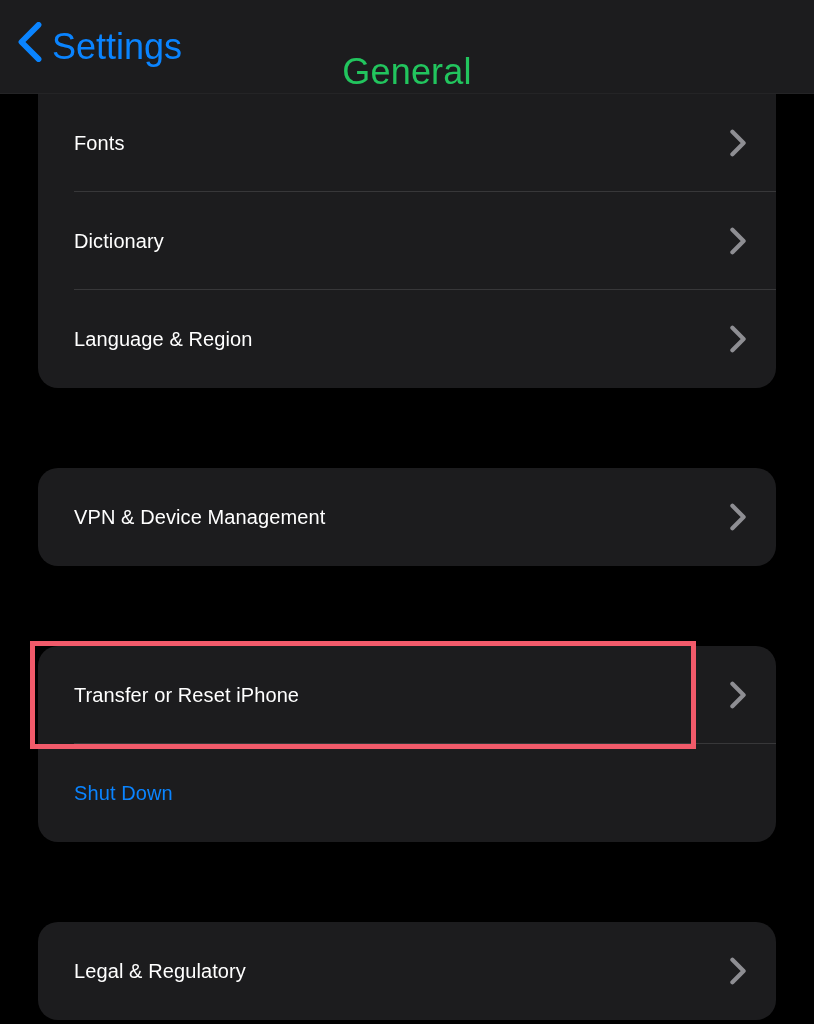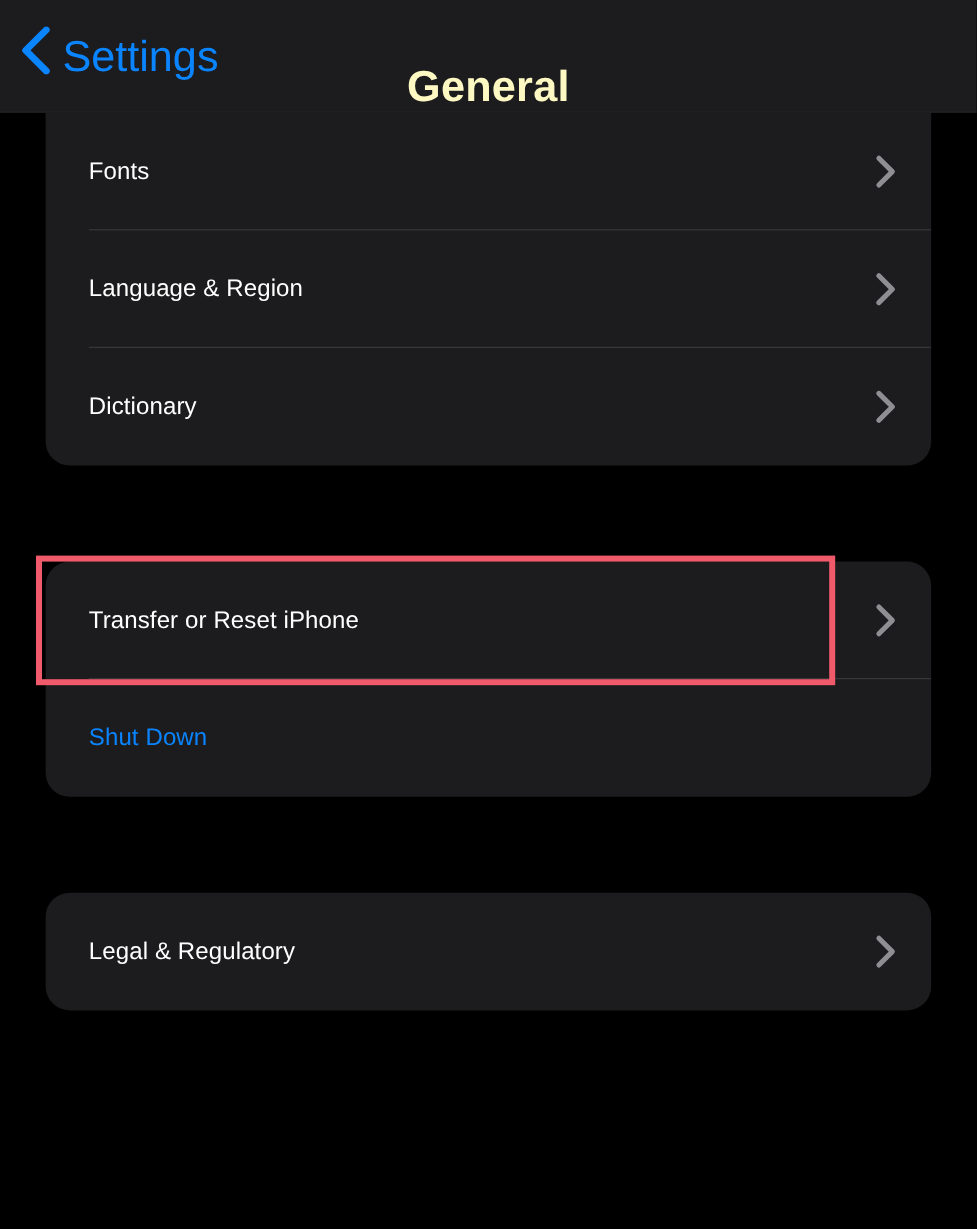--- a/index.html
+++ b/index.html
@@ -34,23 +34,23 @@
       gap: 6px;
       color: #0a84ff;
       font-size: 36px;
       font-weight: 400;
     }
     .back svg {
       width: 32px;
       height: 40px;
     }
     .title {
-      color: #fef9c3;
+      color: #22c55e;
       font-size: 36px;
-      font-weight: 700;
+      font-weight: 400;
       letter-spacing: 0.2px;
     }
     .content {
       padding: 0 38px 38px 38px;
     }
     .group {
       background: #1c1c1e;
       border-radius: 20px;
       overflow: visible;
     }
@@ -132,37 +132,47 @@
   <div class="group first">
     <div class="row">
       <span class="row-label">Fonts</span>
       <span class="chevron">
         <svg viewBox="0 0 12 20">
             <path d="M2 2 L10 10 L2 18" stroke="#8e8e93" stroke-width="3" fill="none" stroke-linecap="round" stroke-linejoin="round"></path>
           </svg>
       </span>
     </div>
     <div class="row">
-      <span class="row-label">Language &amp; Region</span>
+      <span class="row-label">Dictionary</span>
       <span class="chevron">
         <svg viewBox="0 0 12 20">
             <path d="M2 2 L10 10 L2 18" stroke="#8e8e93" stroke-width="3" fill="none" stroke-linecap="round" stroke-linejoin="round"></path>
           </svg>
       </span>
     </div>
     <div class="row">
-      <span class="row-label">Dictionary</span>
+      <span class="row-label">Language &amp; Region</span>
       <span class="chevron">
         <svg viewBox="0 0 12 20">
             <path d="M2 2 L10 10 L2 18" stroke="#8e8e93" stroke-width="3" fill="none" stroke-linecap="round" stroke-linejoin="round"></path>
           </svg>
       </span>
     </div>
   </div>
 
+  <div class="group">
+    <div class="row">
+      <span class="row-label">VPN &amp; Device Management</span>
+      <span class="chevron">
+        <svg viewBox="0 0 12 20">
+            <path d="M2 2 L10 10 L2 18" stroke="#8e8e93" stroke-width="3" fill="none" stroke-linecap="round" stroke-linejoin="round"></path>
+          </svg>
+      </span>
+    </div>
+  </div>
 
   <div class="group group-last">
     <div class="row" style="position:relative;">
       <div class="highlight"></div>
       <span class="row-label">Transfer or Reset iPhone</span>
       <span class="chevron">
         <svg viewBox="0 0 12 20">
             <path d="M2 2 L10 10 L2 18" stroke="#8e8e93" stroke-width="3" fill="none" stroke-linecap="round" stroke-linejoin="round"></path>
           </svg>
       </span>

